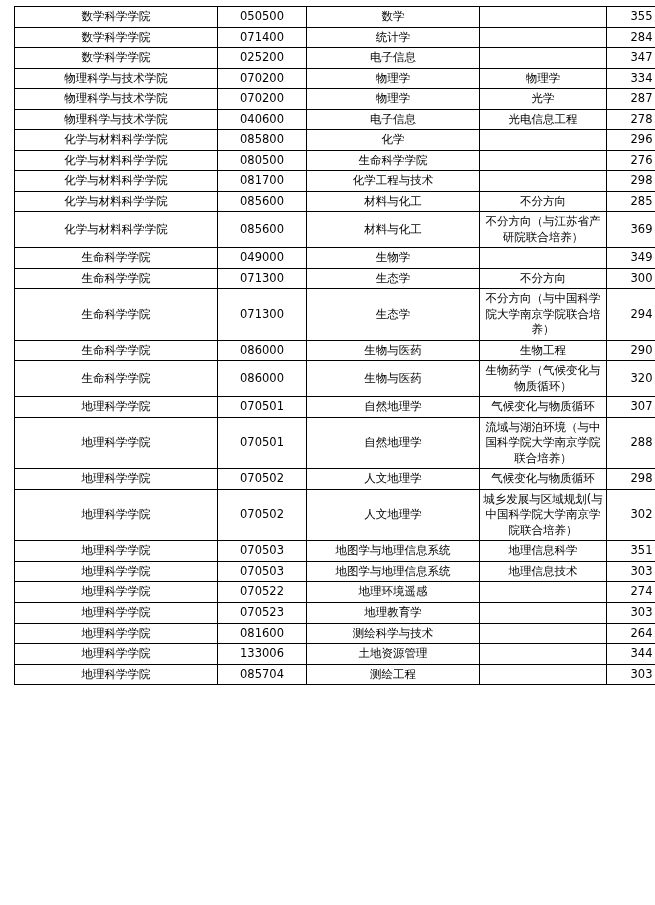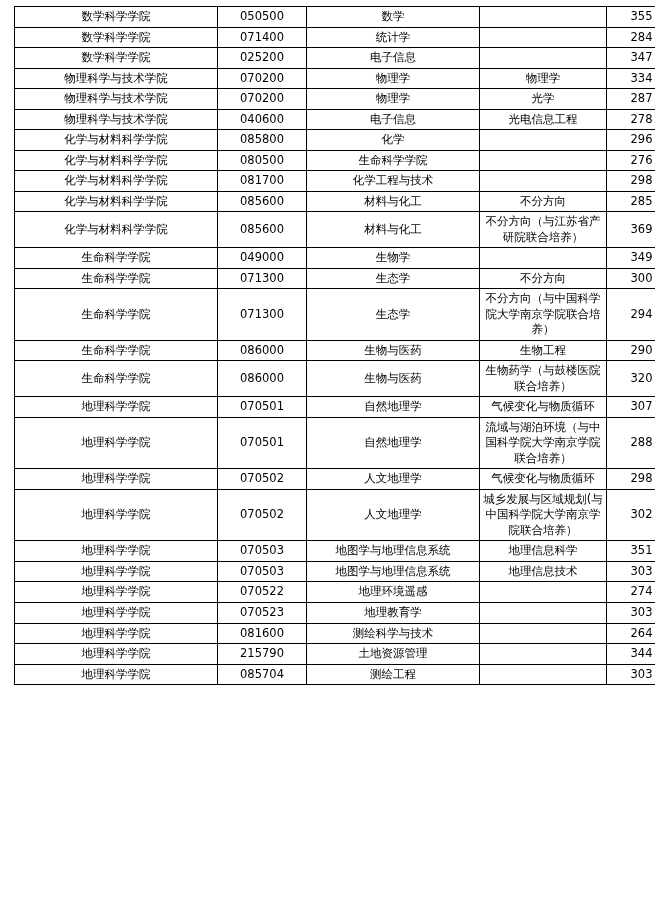--- a/index.html
+++ b/index.html
@@ -150,21 +150,21 @@
           <td class="col-college">生命科学学院</td>
           <td class="col-code">086000</td>
           <td class="col-major">生物与医药</td>
           <td class="col-dir">生物工程</td>
           <td class="col-score">290</td>
         </tr>
         <tr>
           <td class="col-college">生命科学学院</td>
           <td class="col-code">086000</td>
           <td class="col-major">生物与医药</td>
-          <td class="col-dir">生物药学（与鼓楼医院联合培养）</td>
+          <td class="col-dir">生物药学（气候变化与物质循环）</td>
           <td class="col-score">320</td>
         </tr>
         <tr>
           <td class="col-college">地理科学学院</td>
           <td class="col-code">070501</td>
           <td class="col-major">自然地理学</td>
           <td class="col-dir">气候变化与物质循环</td>
           <td class="col-score">307</td>
         </tr>
         <tr>
@@ -218,21 +218,21 @@
         </tr>
         <tr>
           <td class="col-college">地理科学学院</td>
           <td class="col-code">081600</td>
           <td class="col-major">测绘科学与技术</td>
           <td class="col-dir"></td>
           <td class="col-score">264</td>
         </tr>
         <tr>
           <td class="col-college">地理科学学院</td>
-          <td class="col-code">215790</td>
+          <td class="col-code">133006</td>
           <td class="col-major">土地资源管理</td>
           <td class="col-dir"></td>
           <td class="col-score">344</td>
         </tr>
         <tr>
           <td class="col-college">地理科学学院</td>
           <td class="col-code">085704</td>
           <td class="col-major">测绘工程</td>
           <td class="col-dir"></td>
           <td class="col-score">303</td>

